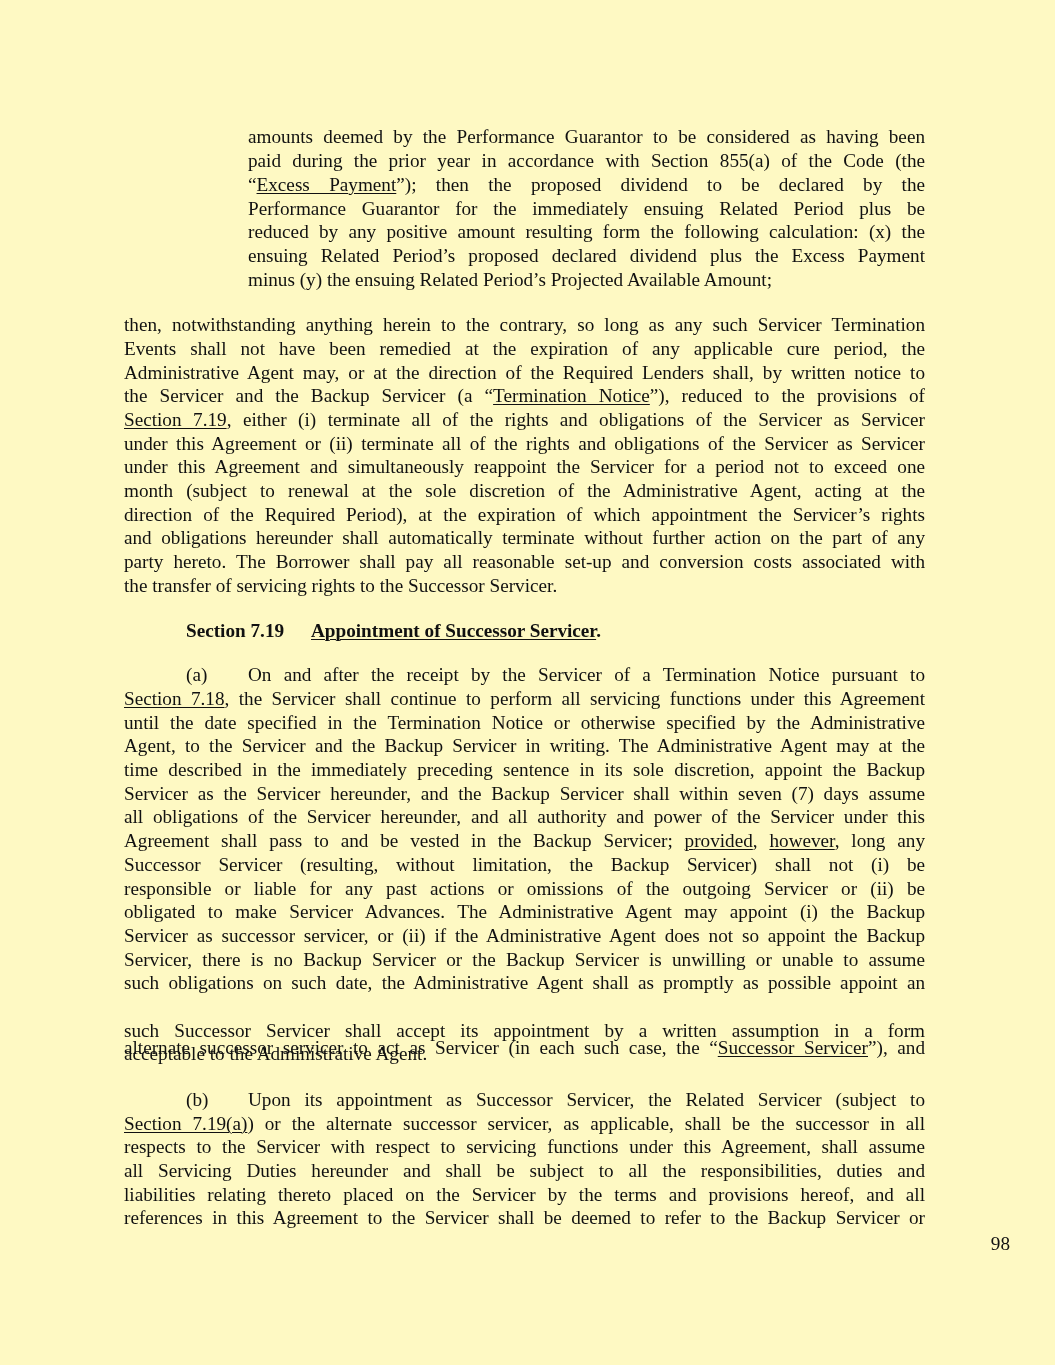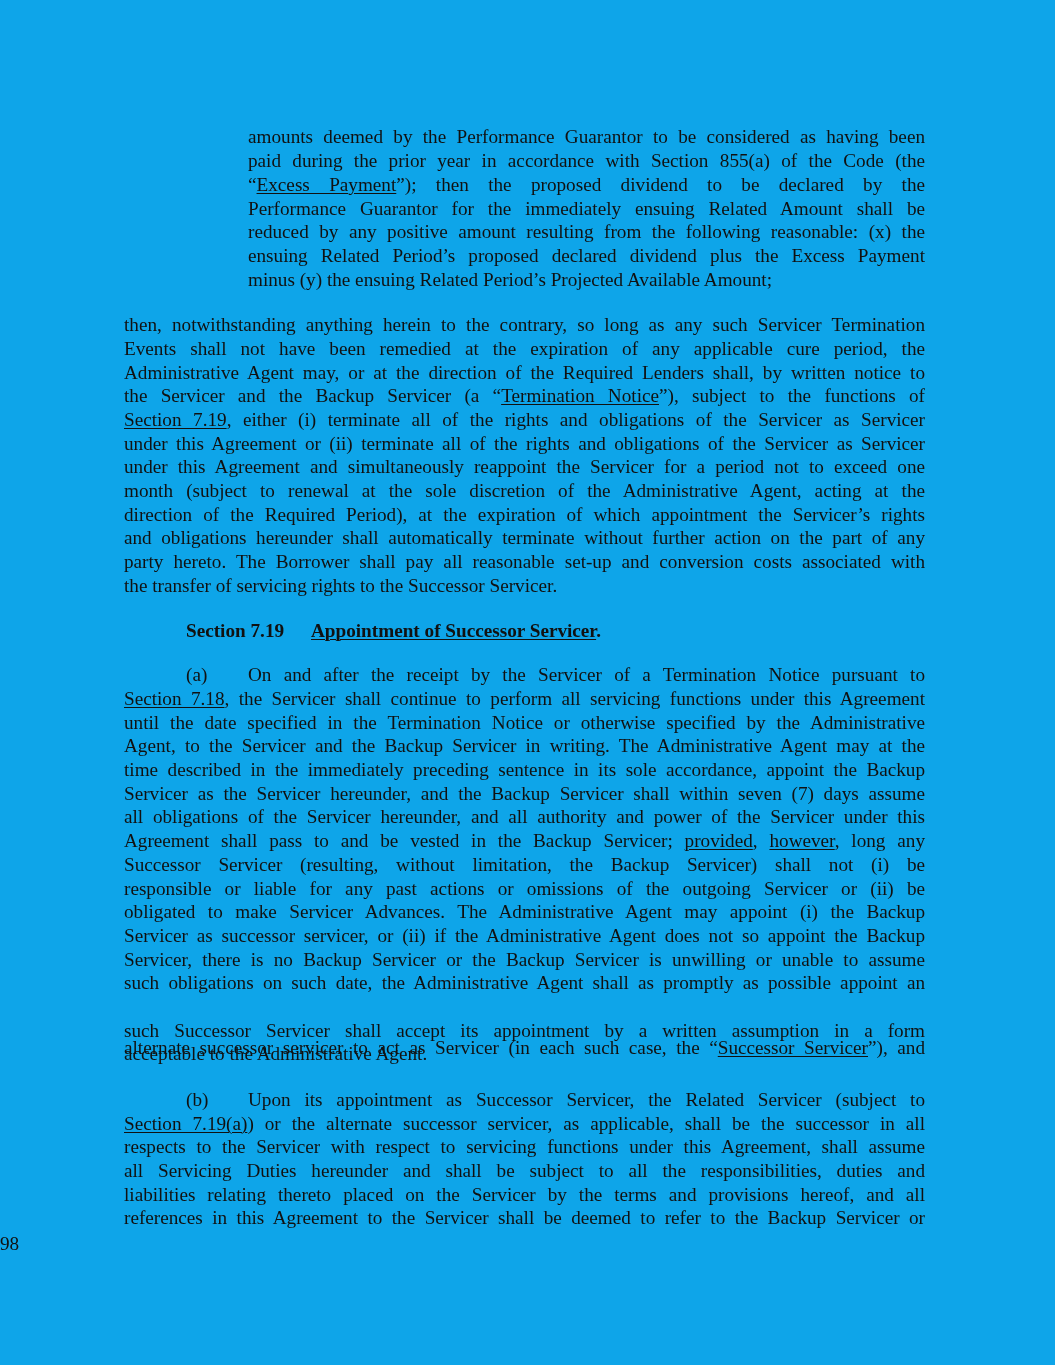--- a/index.html
+++ b/index.html
@@ -1,75 +1,75 @@
 <!DOCTYPE html>
 <html><head>
 <meta charset="utf-8">
 <style>
   html, body { margin: 0; padding: 0; background: #ffffff; }
   body { width: 1055px; height: 1365px; position: relative; overflow: hidden; }
   .page {
     position: absolute; left: 0; top: 0; width: 1055px; height: 1365px;
-    background: #0ea5e9; color: #111111;
+    background: #fef9c3; color: #111111;
     font-family: "Liberation Serif", "DejaVu Serif", serif;
     font-size: 19.2px;
   }
   .line {
     position: absolute; white-space: nowrap; line-height: 24px; height: 24px;
     text-align: justify; text-align-last: justify;
   }
   .line.last { text-align-last: left; }
   .ind { left: 248px; width: 677px; }
   .full { left: 124px; width: 801px; }
   .u { text-decoration: underline; text-underline-offset: 2px; text-decoration-thickness: 1px; text-align: right; }
   .heading { position: absolute; left: 186px; font-weight: bold; white-space: nowrap; line-height: 24px; }
   .heading .num { display: inline-block; width: 125px; }
   .para-label { display: inline-block; width: 62px; text-align: left; }
-  .pagenum { position: absolute; left: 0; width: 1010px; text-align: left; line-height: 24px; }
+  .pagenum { position: absolute; left: 0; width: 1010px; text-align: right; line-height: 24px; }
 </style>
 </head>
 <body>
 
 <div class="page">
 
   <div>
     <div class="line ind" style="top:125px"><span>amounts deemed by the Performance Guarantor to be considered as having been</span></div>
     <div class="line ind" style="top:149px"><span>paid during the prior year in accordance with Section 855(a) of the Code (the</span></div>
     <div class="line ind" style="top:173px"><span>“</span><span class="u">Excess Payment</span><span>”); then the proposed dividend to be declared by the</span></div>
-    <div class="line ind" style="top:197px"><span>Performance Guarantor for the immediately ensuing Related Amount shall be</span></div>
-    <div class="line ind" style="top:220px"><span>reduced by any positive amount resulting from the following reasonable:  (x) the</span></div>
+    <div class="line ind" style="top:197px"><span>Performance Guarantor for the immediately ensuing Related Period plus be</span></div>
+    <div class="line ind" style="top:220px"><span>reduced by any positive amount resulting form the following calculation:  (x) the</span></div>
     <div class="line ind" style="top:244px"><span>ensuing Related Period’s proposed declared dividend plus the Excess Payment</span></div>
     <div class="line ind last" style="top:268px"><span>minus (y) the ensuing Related Period’s Projected Available Amount;</span></div>
   </div>
 
   <div>
     <div class="line full" style="top:313px"><span>then, notwithstanding anything herein to the contrary, so long as any such Servicer Termination</span></div>
     <div class="line full" style="top:337px"><span>Events shall not have been remedied at the expiration of any applicable cure period, the</span></div>
     <div class="line full" style="top:361px"><span>Administrative Agent may, or at the direction of the Required Lenders shall, by written notice to</span></div>
-    <div class="line full" style="top:384px"><span>the Servicer and the Backup Servicer (a “</span><span class="u">Termination Notice</span><span>”), subject to the functions of</span></div>
+    <div class="line full" style="top:384px"><span>the Servicer and the Backup Servicer (a “</span><span class="u">Termination Notice</span><span>”), reduced to the provisions of</span></div>
     <div class="line full" style="top:408px"><span class="u">Section 7.19</span><span>, either (i) terminate all of the rights and obligations of the Servicer as Servicer</span></div>
     <div class="line full" style="top:432px"><span>under this Agreement or (ii) terminate all of the rights and obligations of the Servicer as Servicer</span></div>
     <div class="line full" style="top:455px"><span>under this Agreement and simultaneously reappoint the Servicer for a period not to exceed one</span></div>
     <div class="line full" style="top:479px"><span>month (subject to renewal at the sole discretion of the Administrative Agent, acting at the</span></div>
     <div class="line full" style="top:503px"><span>direction of the Required Period), at the expiration of which appointment the Servicer’s rights</span></div>
     <div class="line full" style="top:526px"><span>and obligations hereunder shall automatically terminate without further action on the part of any</span></div>
     <div class="line full" style="top:550px"><span>party hereto.  The Borrower shall pay all reasonable set-up and conversion costs associated with</span></div>
     <div class="line full last" style="top:574px"><span>the transfer of servicing rights to the Successor Servicer.</span></div>
   </div>
 
   <div class="heading" style="top:619px">
     <span class="num">Section 7.19</span><span class="u">Appointment of Successor Servicer</span><span>.</span>
   </div>
 
   <div>
     <div class="line" style="top:663px; left:186px; width:739px;"><span class="para-label">(a)</span><span>On and after the receipt by the Servicer of a Termination Notice pursuant to</span></div>
     <div class="line full" style="top:687px"><span class="u">Section 7.18</span><span>, the Servicer shall continue to perform all servicing functions under this Agreement</span></div>
     <div class="line full" style="top:711px"><span>until the date specified in the Termination Notice or otherwise specified by the Administrative</span></div>
     <div class="line full" style="top:734px"><span>Agent, to the Servicer and the Backup Servicer in writing.  The Administrative Agent may at the</span></div>
-    <div class="line full" style="top:758px"><span>time described in the immediately preceding sentence in its sole accordance, appoint the Backup</span></div>
+    <div class="line full" style="top:758px"><span>time described in the immediately preceding sentence in its sole discretion, appoint the Backup</span></div>
     <div class="line full" style="top:782px"><span>Servicer as the Servicer hereunder, and the Backup Servicer shall within seven (7) days assume</span></div>
     <div class="line full" style="top:805px"><span>all obligations of the Servicer hereunder, and all authority and power of the Servicer under this</span></div>
     <div class="line full" style="top:829px"><span>Agreement shall pass to and be vested in the Backup Servicer; </span><span class="u">provided</span><span>, </span><span class="u">however</span><span>, long any</span></div>
     <div class="line full" style="top:853px"><span>Successor Servicer (resulting, without limitation, the Backup Servicer) shall not (i) be</span></div>
     <div class="line full" style="top:877px"><span>responsible or liable for any past actions or omissions of the outgoing Servicer or (ii) be</span></div>
     <div class="line full" style="top:900px"><span>obligated to make Servicer Advances.  The Administrative Agent may appoint (i) the Backup</span></div>
     <div class="line full" style="top:924px"><span>Servicer as successor servicer, or (ii) if the Administrative Agent does not so appoint the Backup</span></div>
     <div class="line full" style="top:948px"><span>Servicer, there is no Backup Servicer or the Backup Servicer is unwilling or unable to assume</span></div>
     <div class="line full" style="top:971px"><span>such obligations on such date, the Administrative Agent shall as promptly as possible appoint an</span></div>
     <div class="line full" style="top:1036px"><span>alternate successor servicer to act as Servicer (in each such case, the “</span><span class="u">Successor Servicer</span><span>”), and</span></div>

